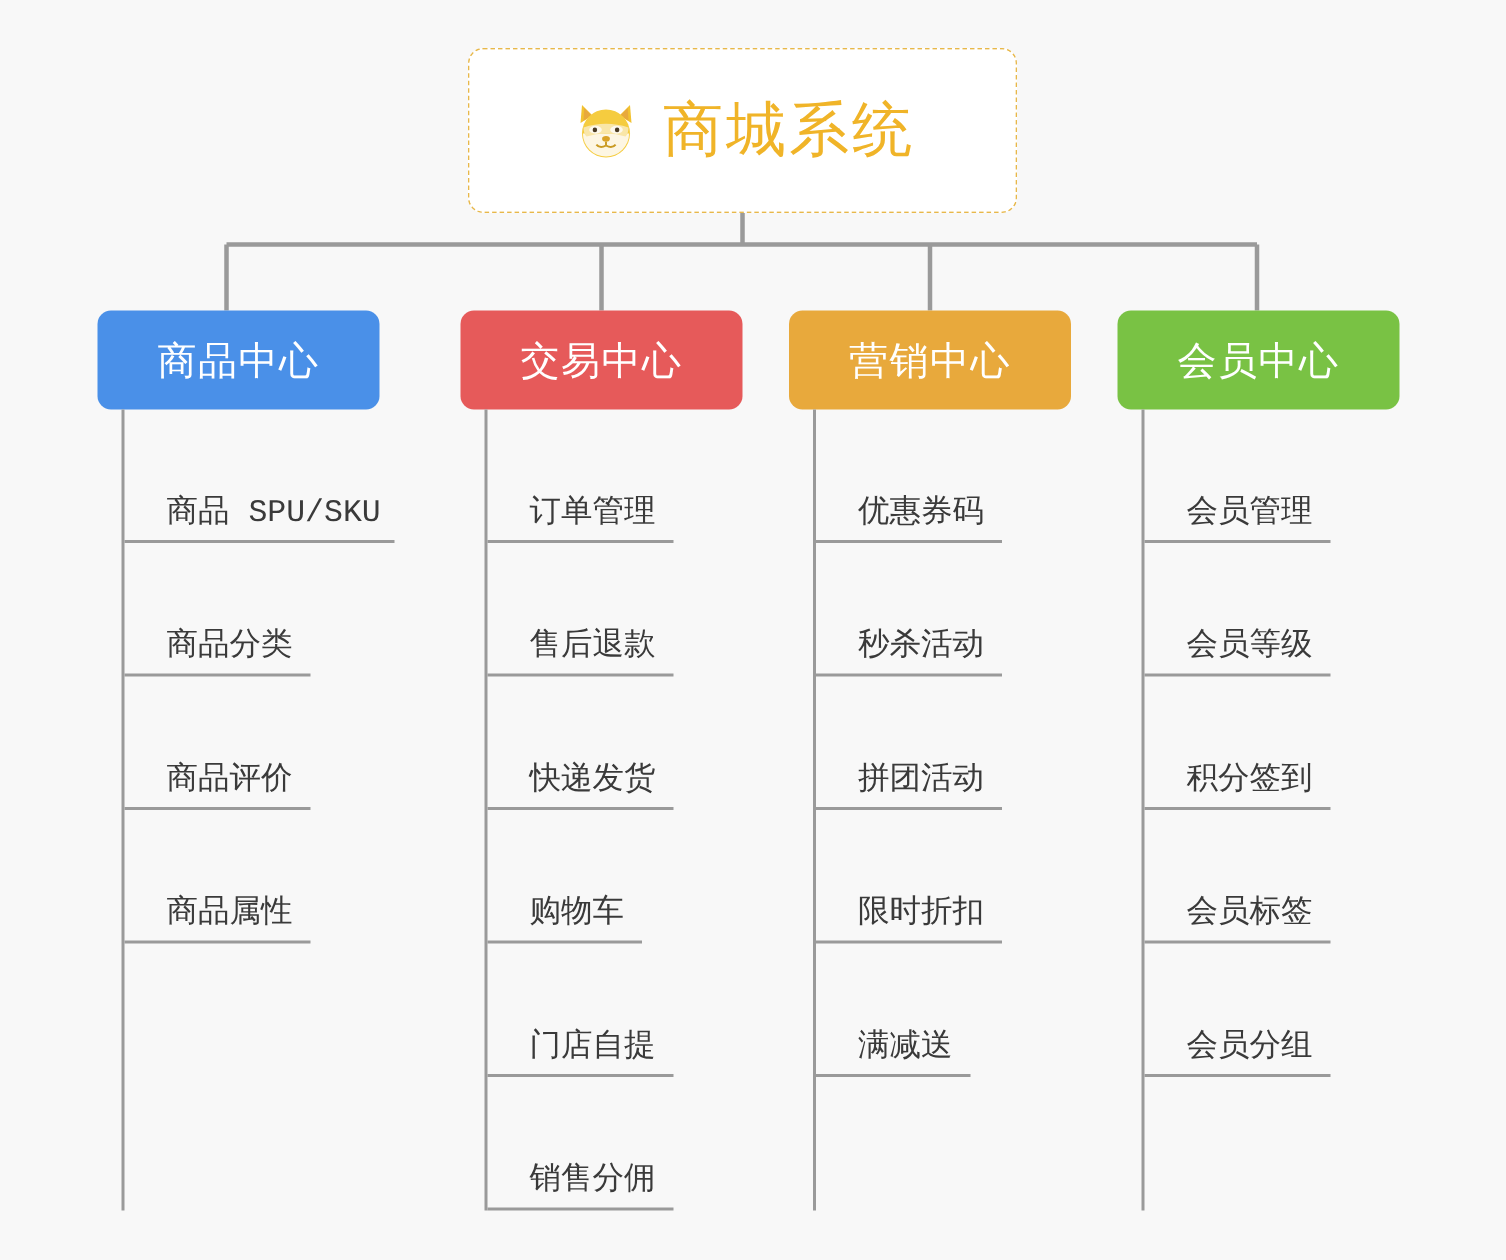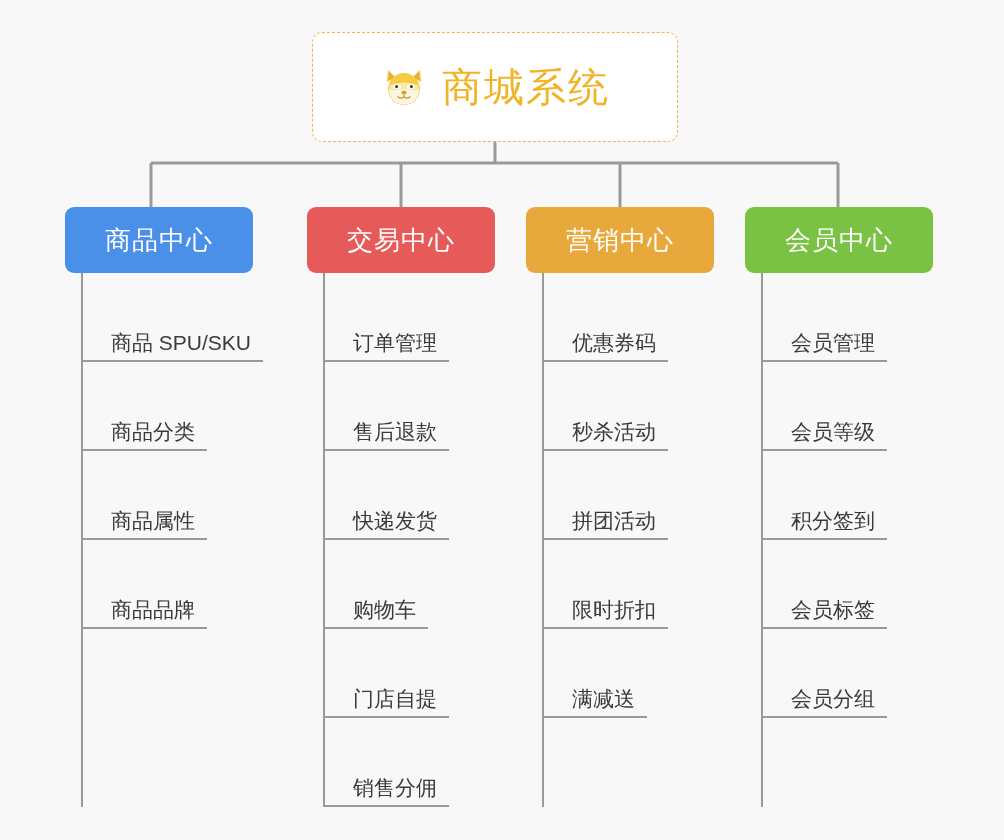--- a/index.html
+++ b/index.html
@@ -105,20 +105,21 @@
     align-items: flex-end;
   }
   .leaf-label {
     position: relative;
     margin-left: 46px;
     font-size: 21px;
     color: #3a3a3a;
     line-height: 1;
     padding-bottom: 9px;
     white-space: nowrap;
+    font-family: Liberation Mono, monospace;
   }
   .leaf-underline {
     position: absolute;
     left: 18px;
     bottom: 0;
     height: 2px;
     background: #9a9a9a;
   }
 </style>
 </head>
@@ -167,25 +168,25 @@
       <div class="leaf-spine" style="background: rgb(154, 154, 154); height: 534px;"></div>
       <div class="leaf-item">
         <span class="leaf-label">商品 SPU/SKU</span>
         <span class="leaf-underline" style="background: rgb(154, 154, 154); width: 180.031px;"></span>
       </div>
       <div class="leaf-item">
         <span class="leaf-label">商品分类</span>
         <span class="leaf-underline" style="background: rgb(154, 154, 154); width: 124px;"></span>
       </div>
       <div class="leaf-item">
+        <span class="leaf-label">商品评价</span>
+        <span class="leaf-underline" style="background: rgb(154, 154, 154); width: 124px;"></span>
+      </div>
+      <div class="leaf-item">
         <span class="leaf-label">商品属性</span>
-        <span class="leaf-underline" style="background: rgb(154, 154, 154); width: 124px;"></span>
-      </div>
-      <div class="leaf-item">
-        <span class="leaf-label">商品品牌</span>
         <span class="leaf-underline" style="background: rgb(154, 154, 154); width: 124px;"></span>
       </div>
     </div>
   </div>
 
   <div class="branch" style="left:307px;">
     <div class="branch-header" style="background: rgb(230, 90, 90);">交易中心</div>
     <div class="leaf-list">
       <div class="leaf-spine" style="background: rgb(154, 154, 154); height: 534px;"></div>
       <div class="leaf-item">

